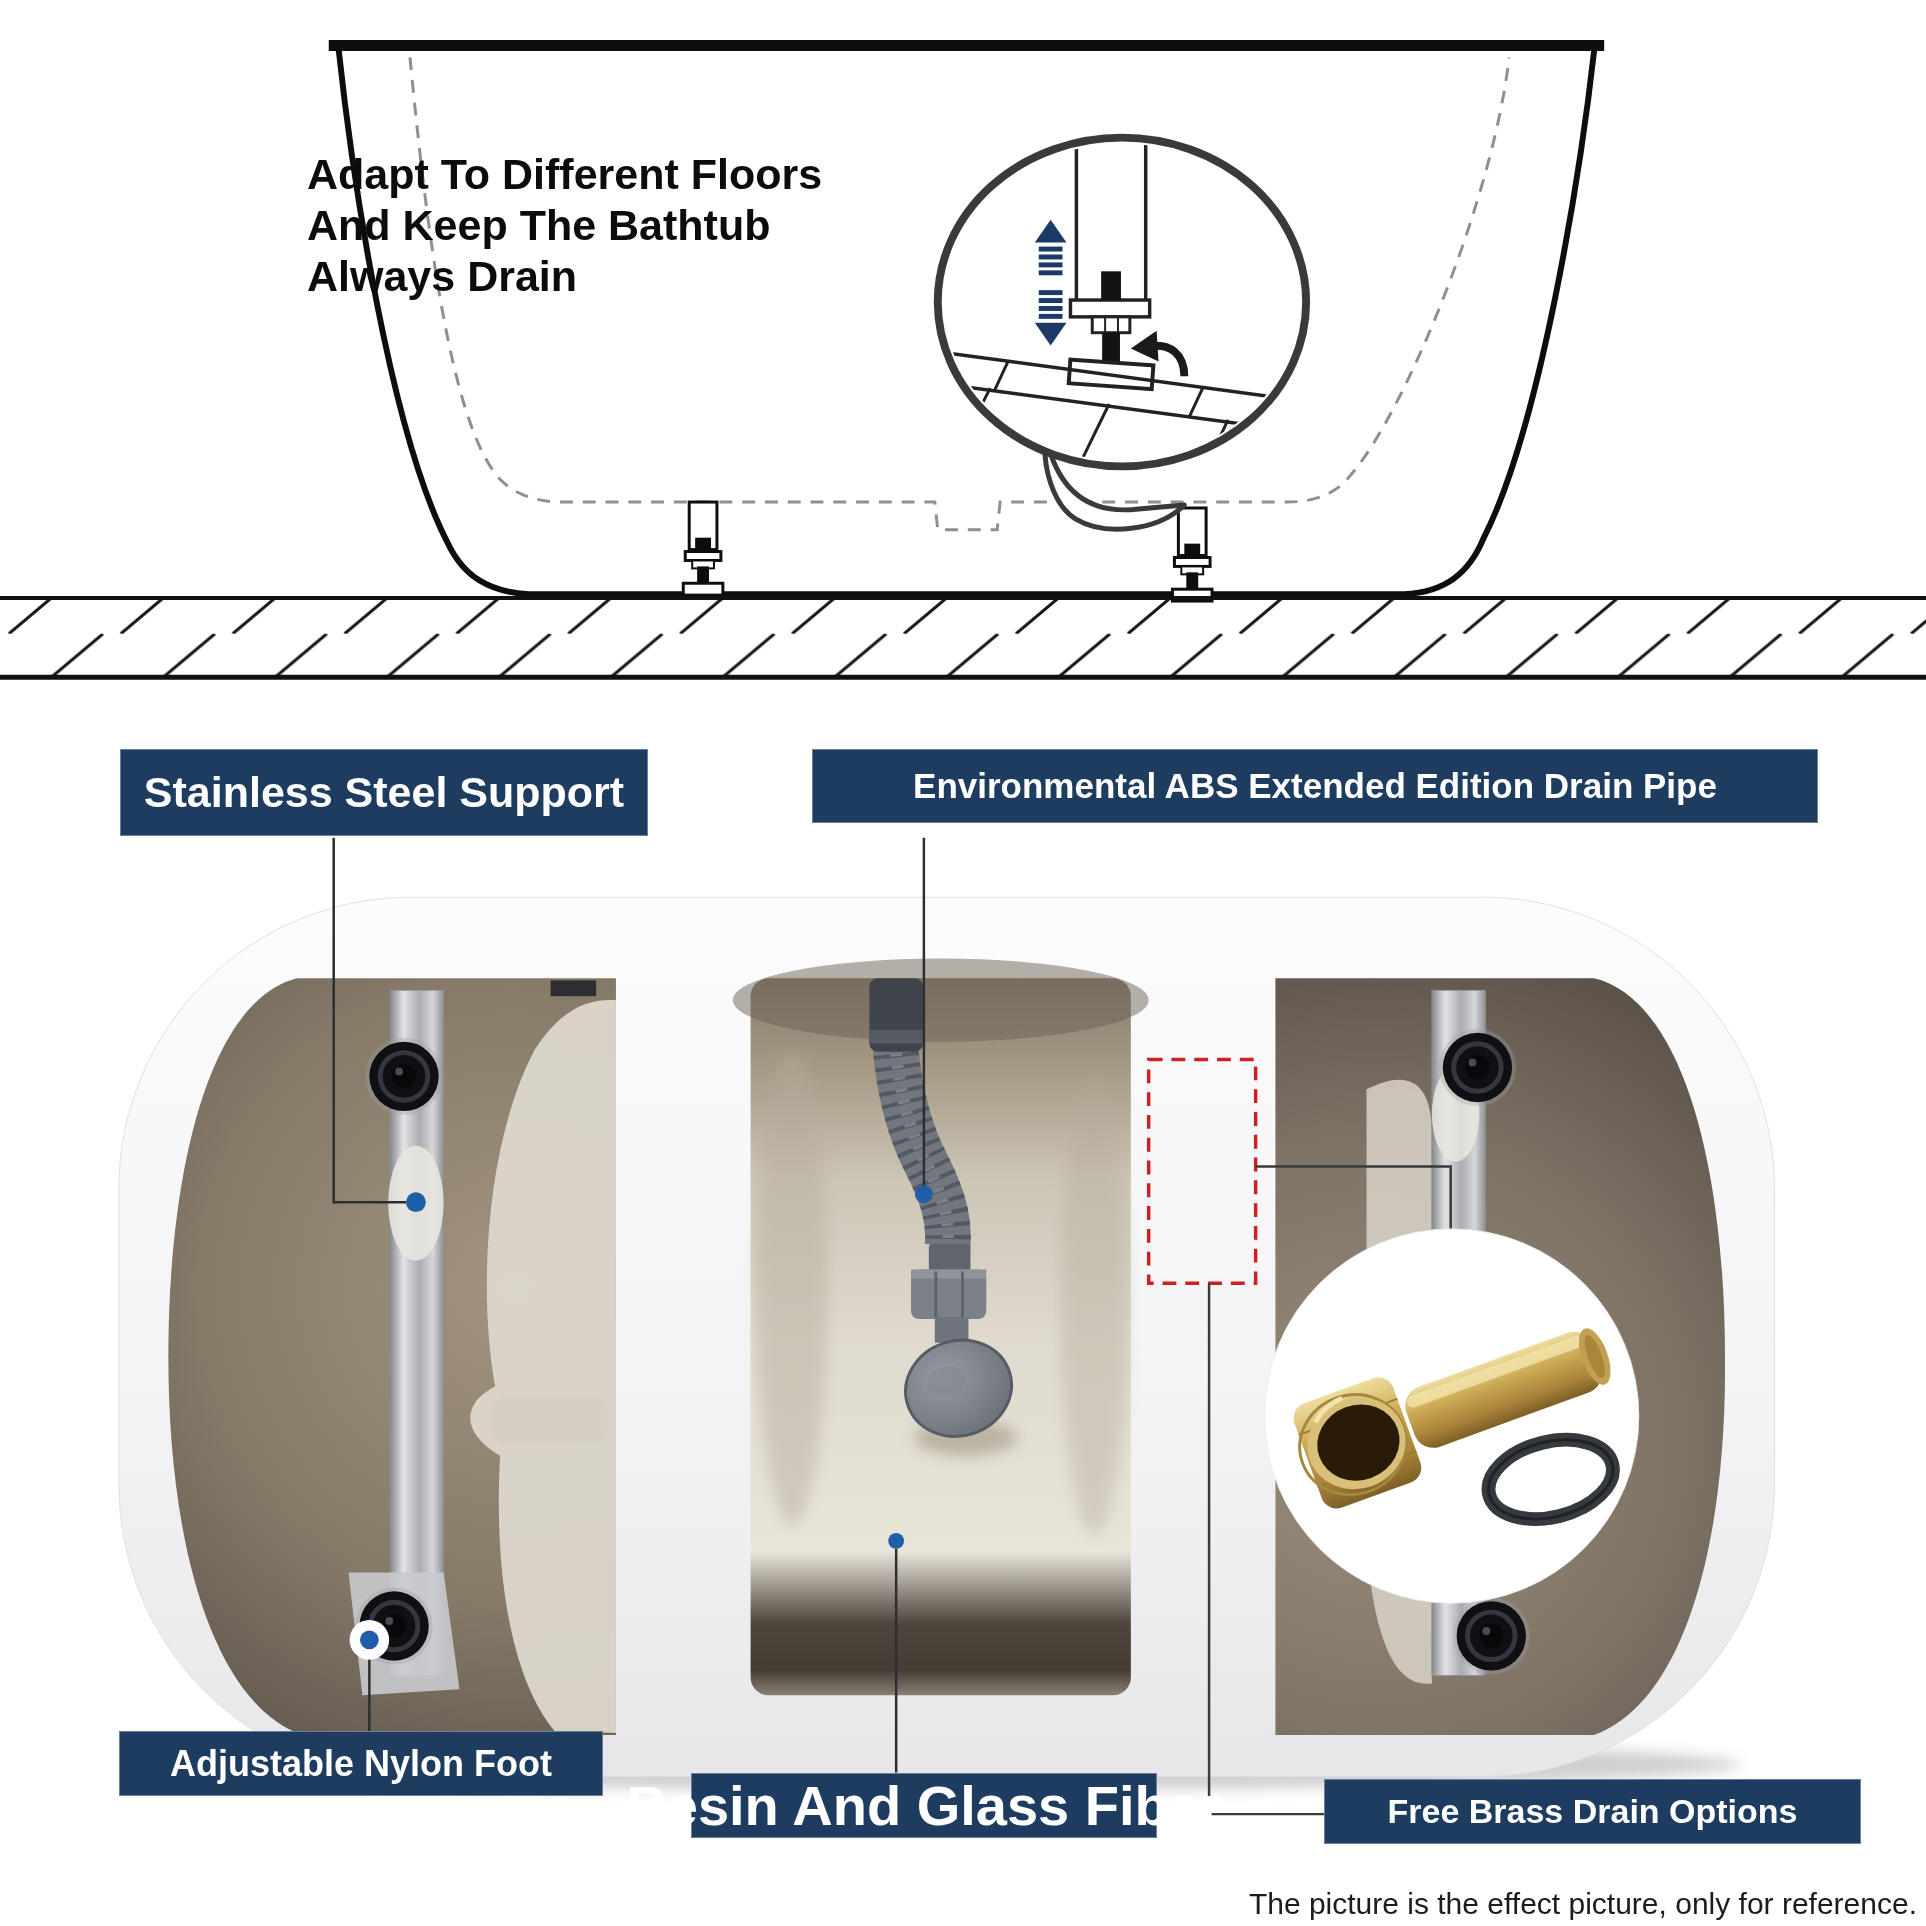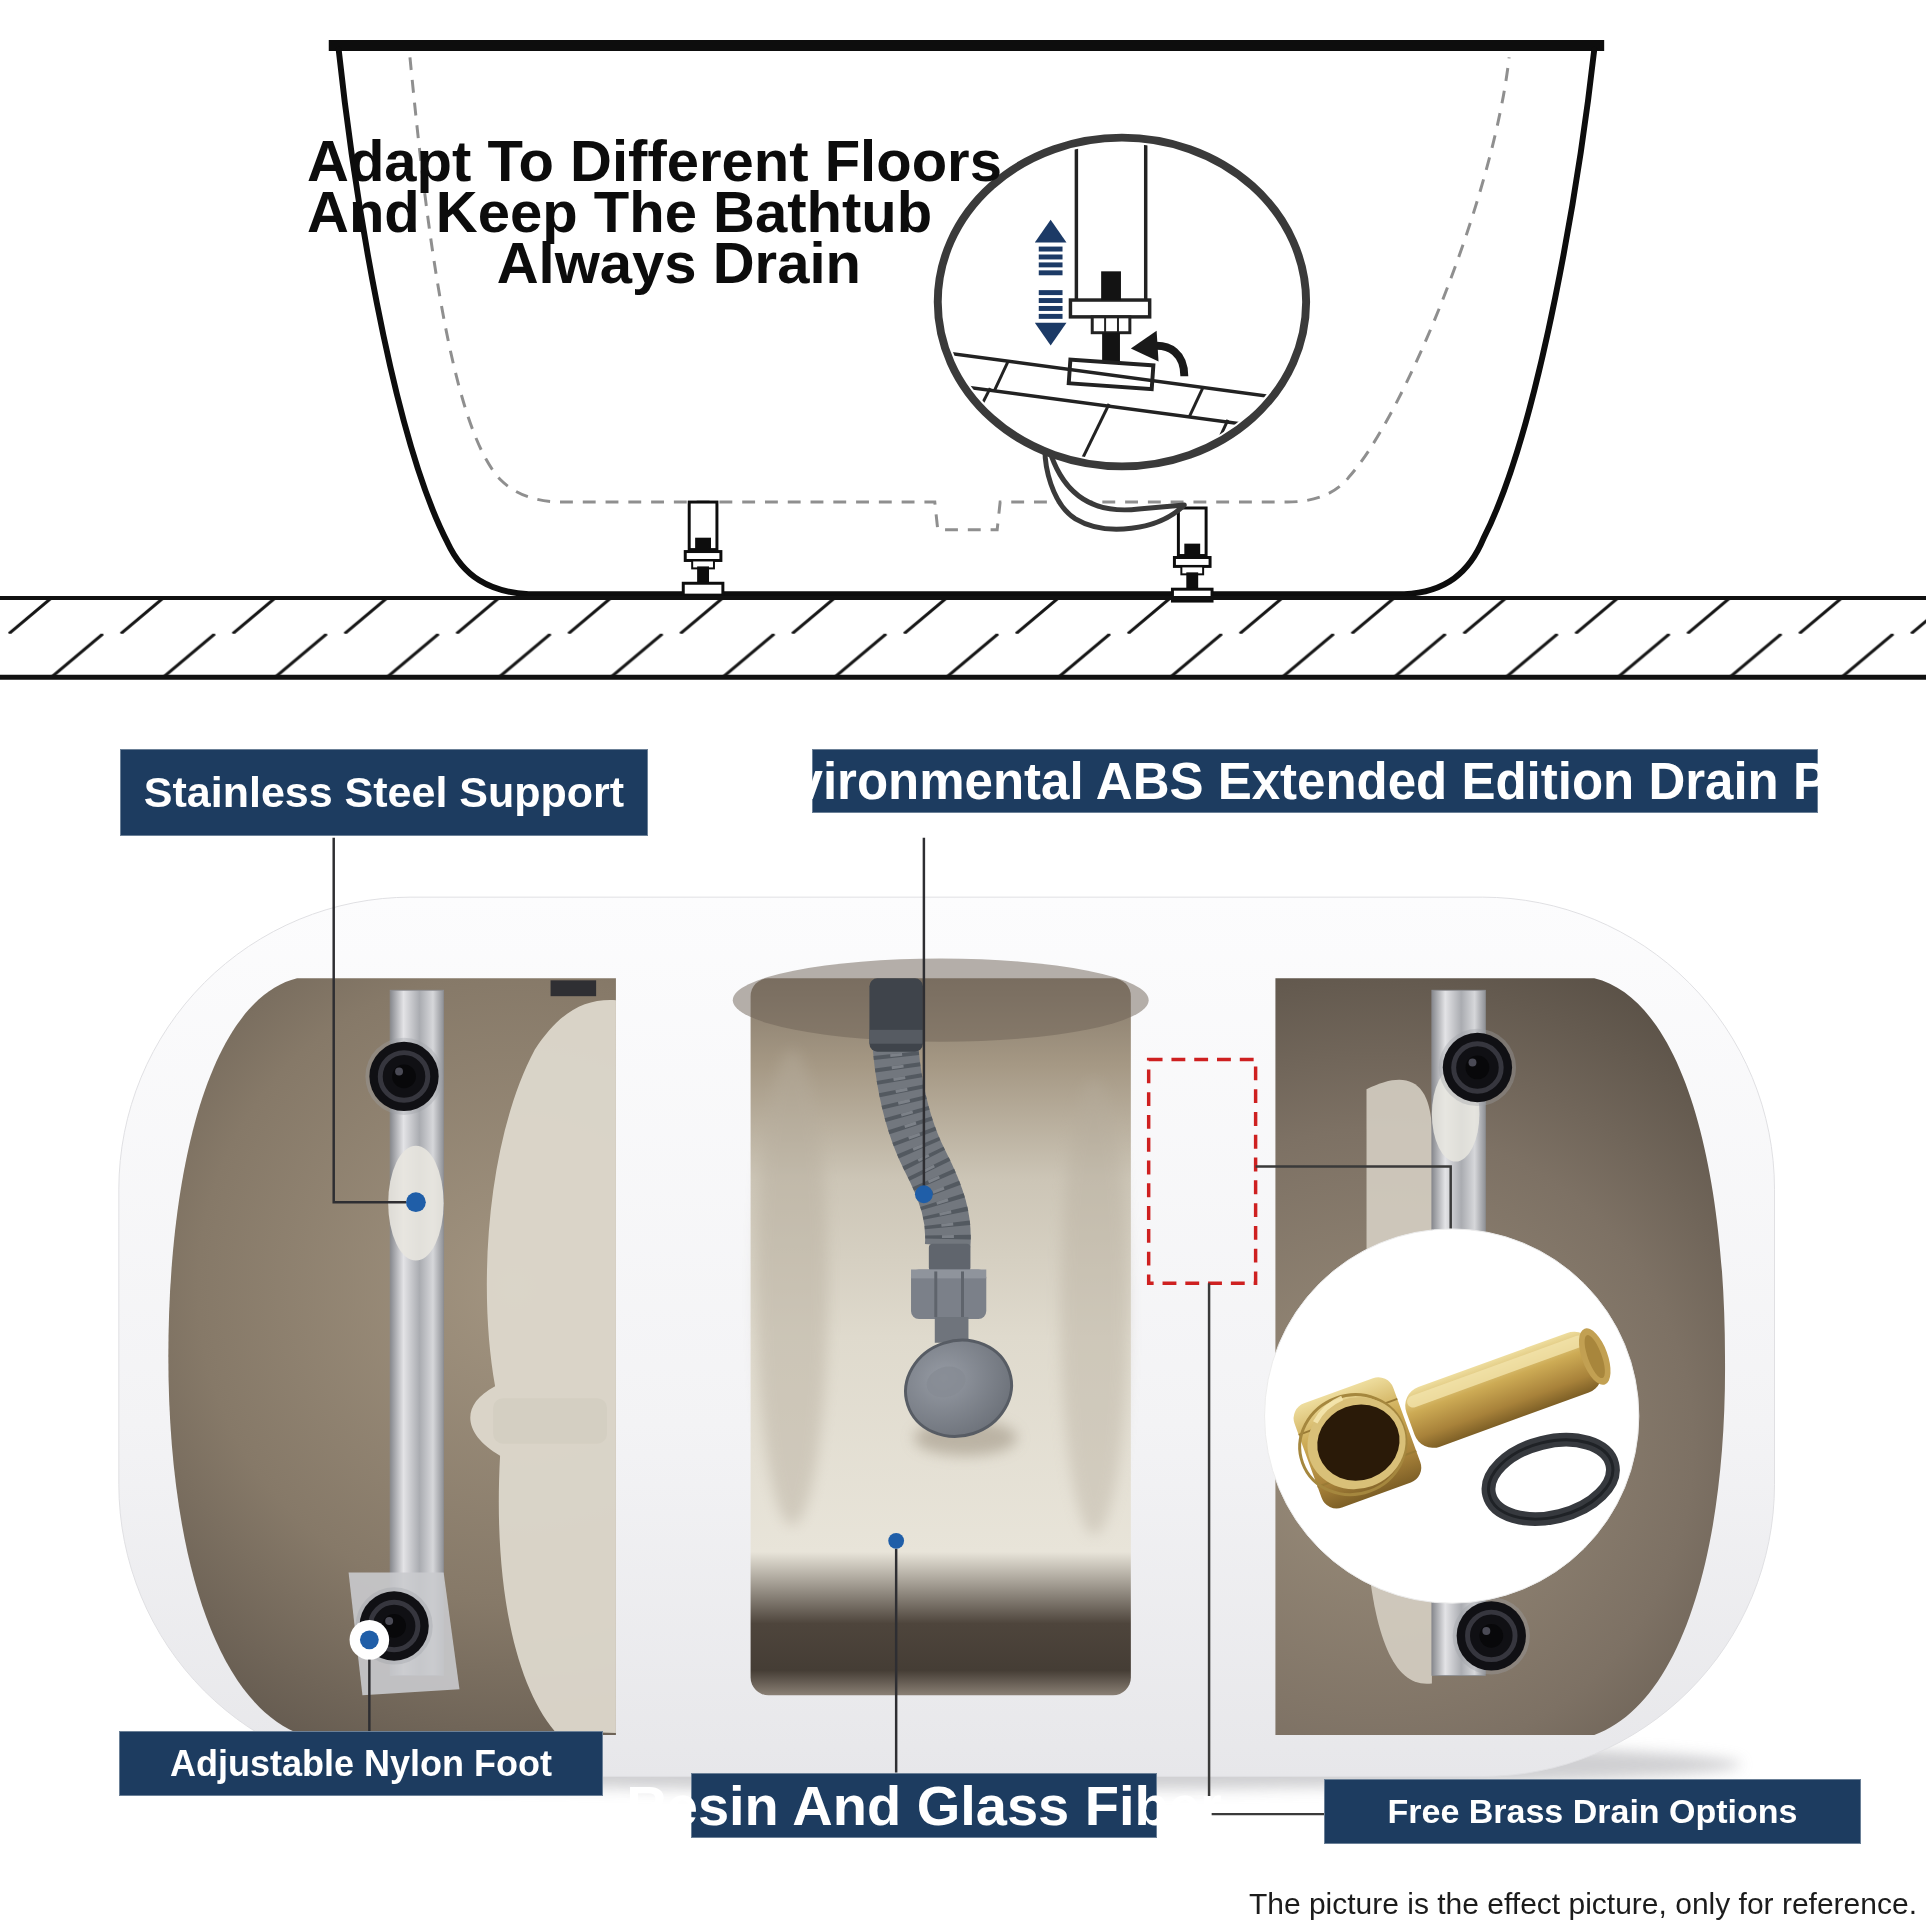--- a/index.html
+++ b/index.html
@@ -4,28 +4,28 @@
 <style>
   :root{
     --label_bg:#1d3c60; --label_text:#ffffff; --callout_dot:#1f5ea8;
     --highlight_red:#ce2020; --arrow_navy:#1c3a66; --line_color:#2e2e32;
     --drawing_ink:#0d0d0d;
   }
   html,body{margin:0;padding:0;background:#ffffff;}
   #canvas{position:relative;width:1927px;height:1927px;background:#ffffff;overflow:hidden;
           font-family:"Liberation Sans", sans-serif;}
   #scene{position:absolute;left:0;top:0;}
-  .caption{position:absolute;left:307px;top:135px;width:554px;text-align:right;
-           font-weight:bold;font-size:58px;line-height:51px;color:#0c0c0c;}
+  .caption{position:absolute;left:307px;top:149px;width:554px;text-align:left;
+           font-weight:bold;font-size:43px;line-height:51px;color:#0c0c0c;}
   .caption span{display:block;white-space:nowrap;}
   .label{position:absolute;background:var(--label_bg);color:var(--label_text);
          font-weight:bold;display:flex;align-items:center;justify-content:center;
          white-space:nowrap;box-shadow:0 0 0 1px rgba(255,255,255,.35) inset;}
   #lbl-stainless{left:120px;top:749px;width:528px;height:87px;font-size:43px;}
-  #lbl-drain{left:812px;top:749px;width:1006px;height:64px;font-size:51px;}
+  #lbl-drain{left:812px;top:749px;width:1006px;height:74px;font-size:35px;}
   #lbl-nylon{left:119px;top:1731px;width:484px;height:65px;font-size:36px;}
   #lbl-resin{left:691px;top:1773px;width:466px;height:65px;font-size:56px;}
   #lbl-brass{left:1324px;top:1779px;width:537px;height:65px;font-size:34px;}
   .footnote{position:absolute;right:10px;top:1887px;font-size:30px;color:#1c1c1c;margin-left:12px;}
 </style>
 </head>
 <body>
 
 <div id="canvas">
 

